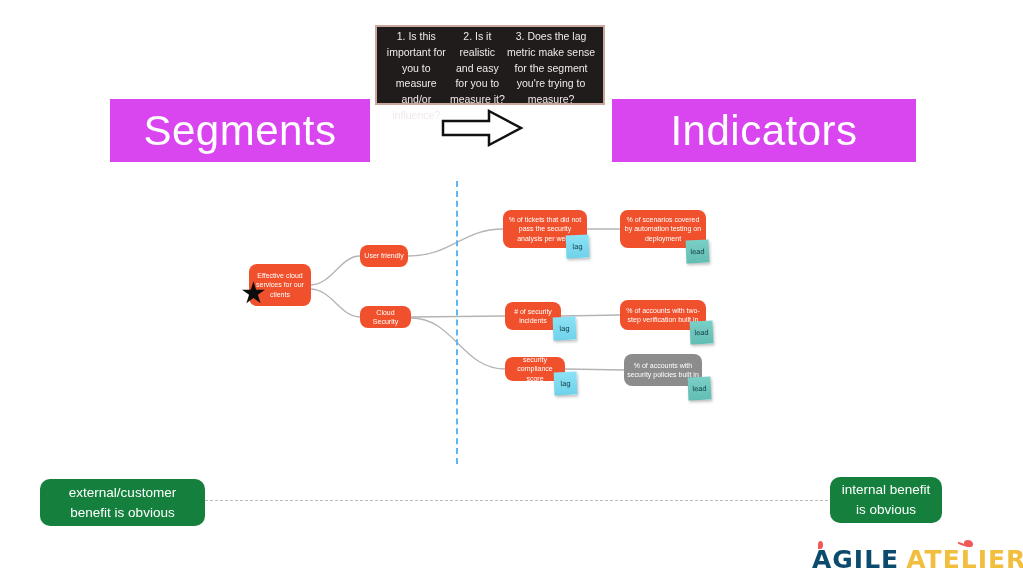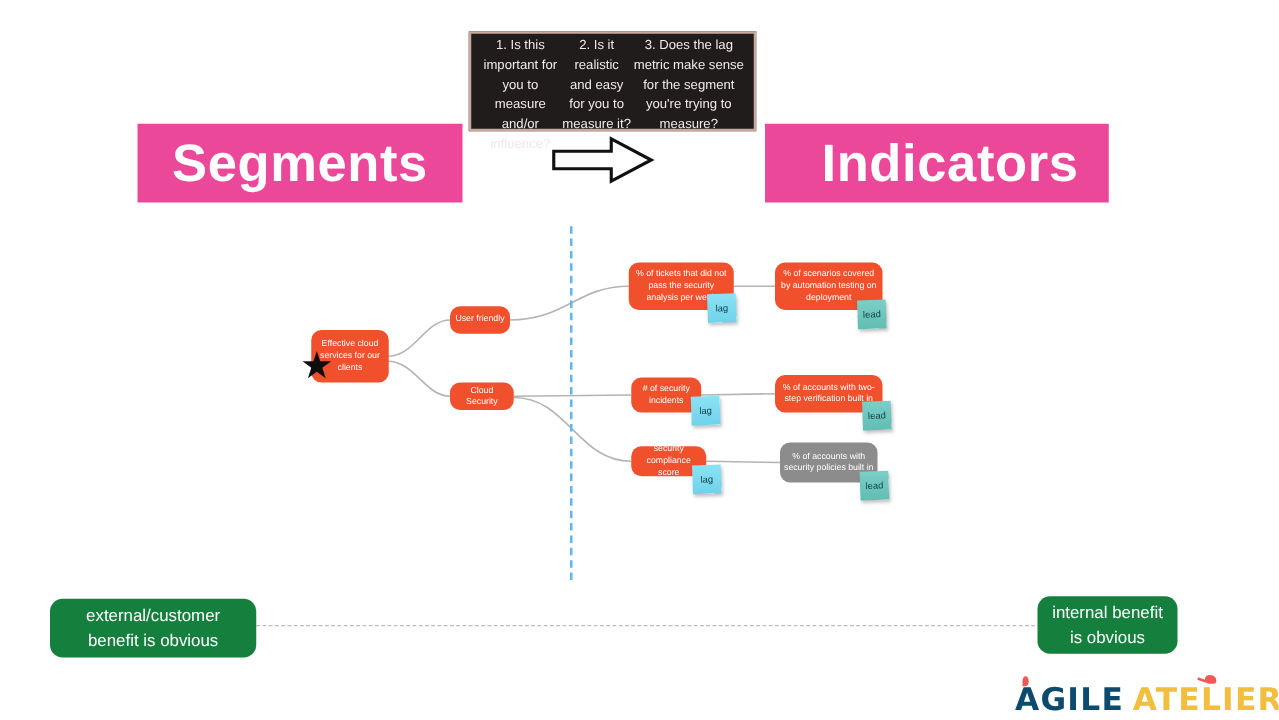--- a/index.html
+++ b/index.html
@@ -13,26 +13,26 @@
   .question-box{
     left:375px;top:25px;width:230px;height:80px;
     background:#201c1c;border:2px solid #c9a89d;box-sizing:border-box;
     color:#f2e9e9;font-size:10.5px;line-height:1.5;
     display:flex;flex-direction:row;justify-content:center;
     text-align:center;padding:2px 6px;
   }
 
   
   .header-box{
-    background:#ec4899;color:#ffffff;
+    background:#d946ef;color:#ffffff;
     display:flex;align-items:center;justify-content:center;
-    font-size:42px;font-weight:700;letter-spacing:0.5px;
+    font-size:42px;font-weight:400;letter-spacing:0.5px;
   }
   .header-left{left:110px;top:99px;width:260px;height:63px;}
-  .header-right{left:612px;top:99px;width:254px;height:63px;padding-left:21px;}
+  .header-right{left:612px;top:99px;width:304px;height:63px;}
 
   .big-arrow{left:441px;top:108px;width:84px;height:40px;}
 
   
   .v-dashed{
     left:456px;top:181px;height:283px;width:0;
     border-left:2px dashed #5fb6f2;
   }
   .h-dashed{
     left:205px;top:500px;width:653px;height:0;

